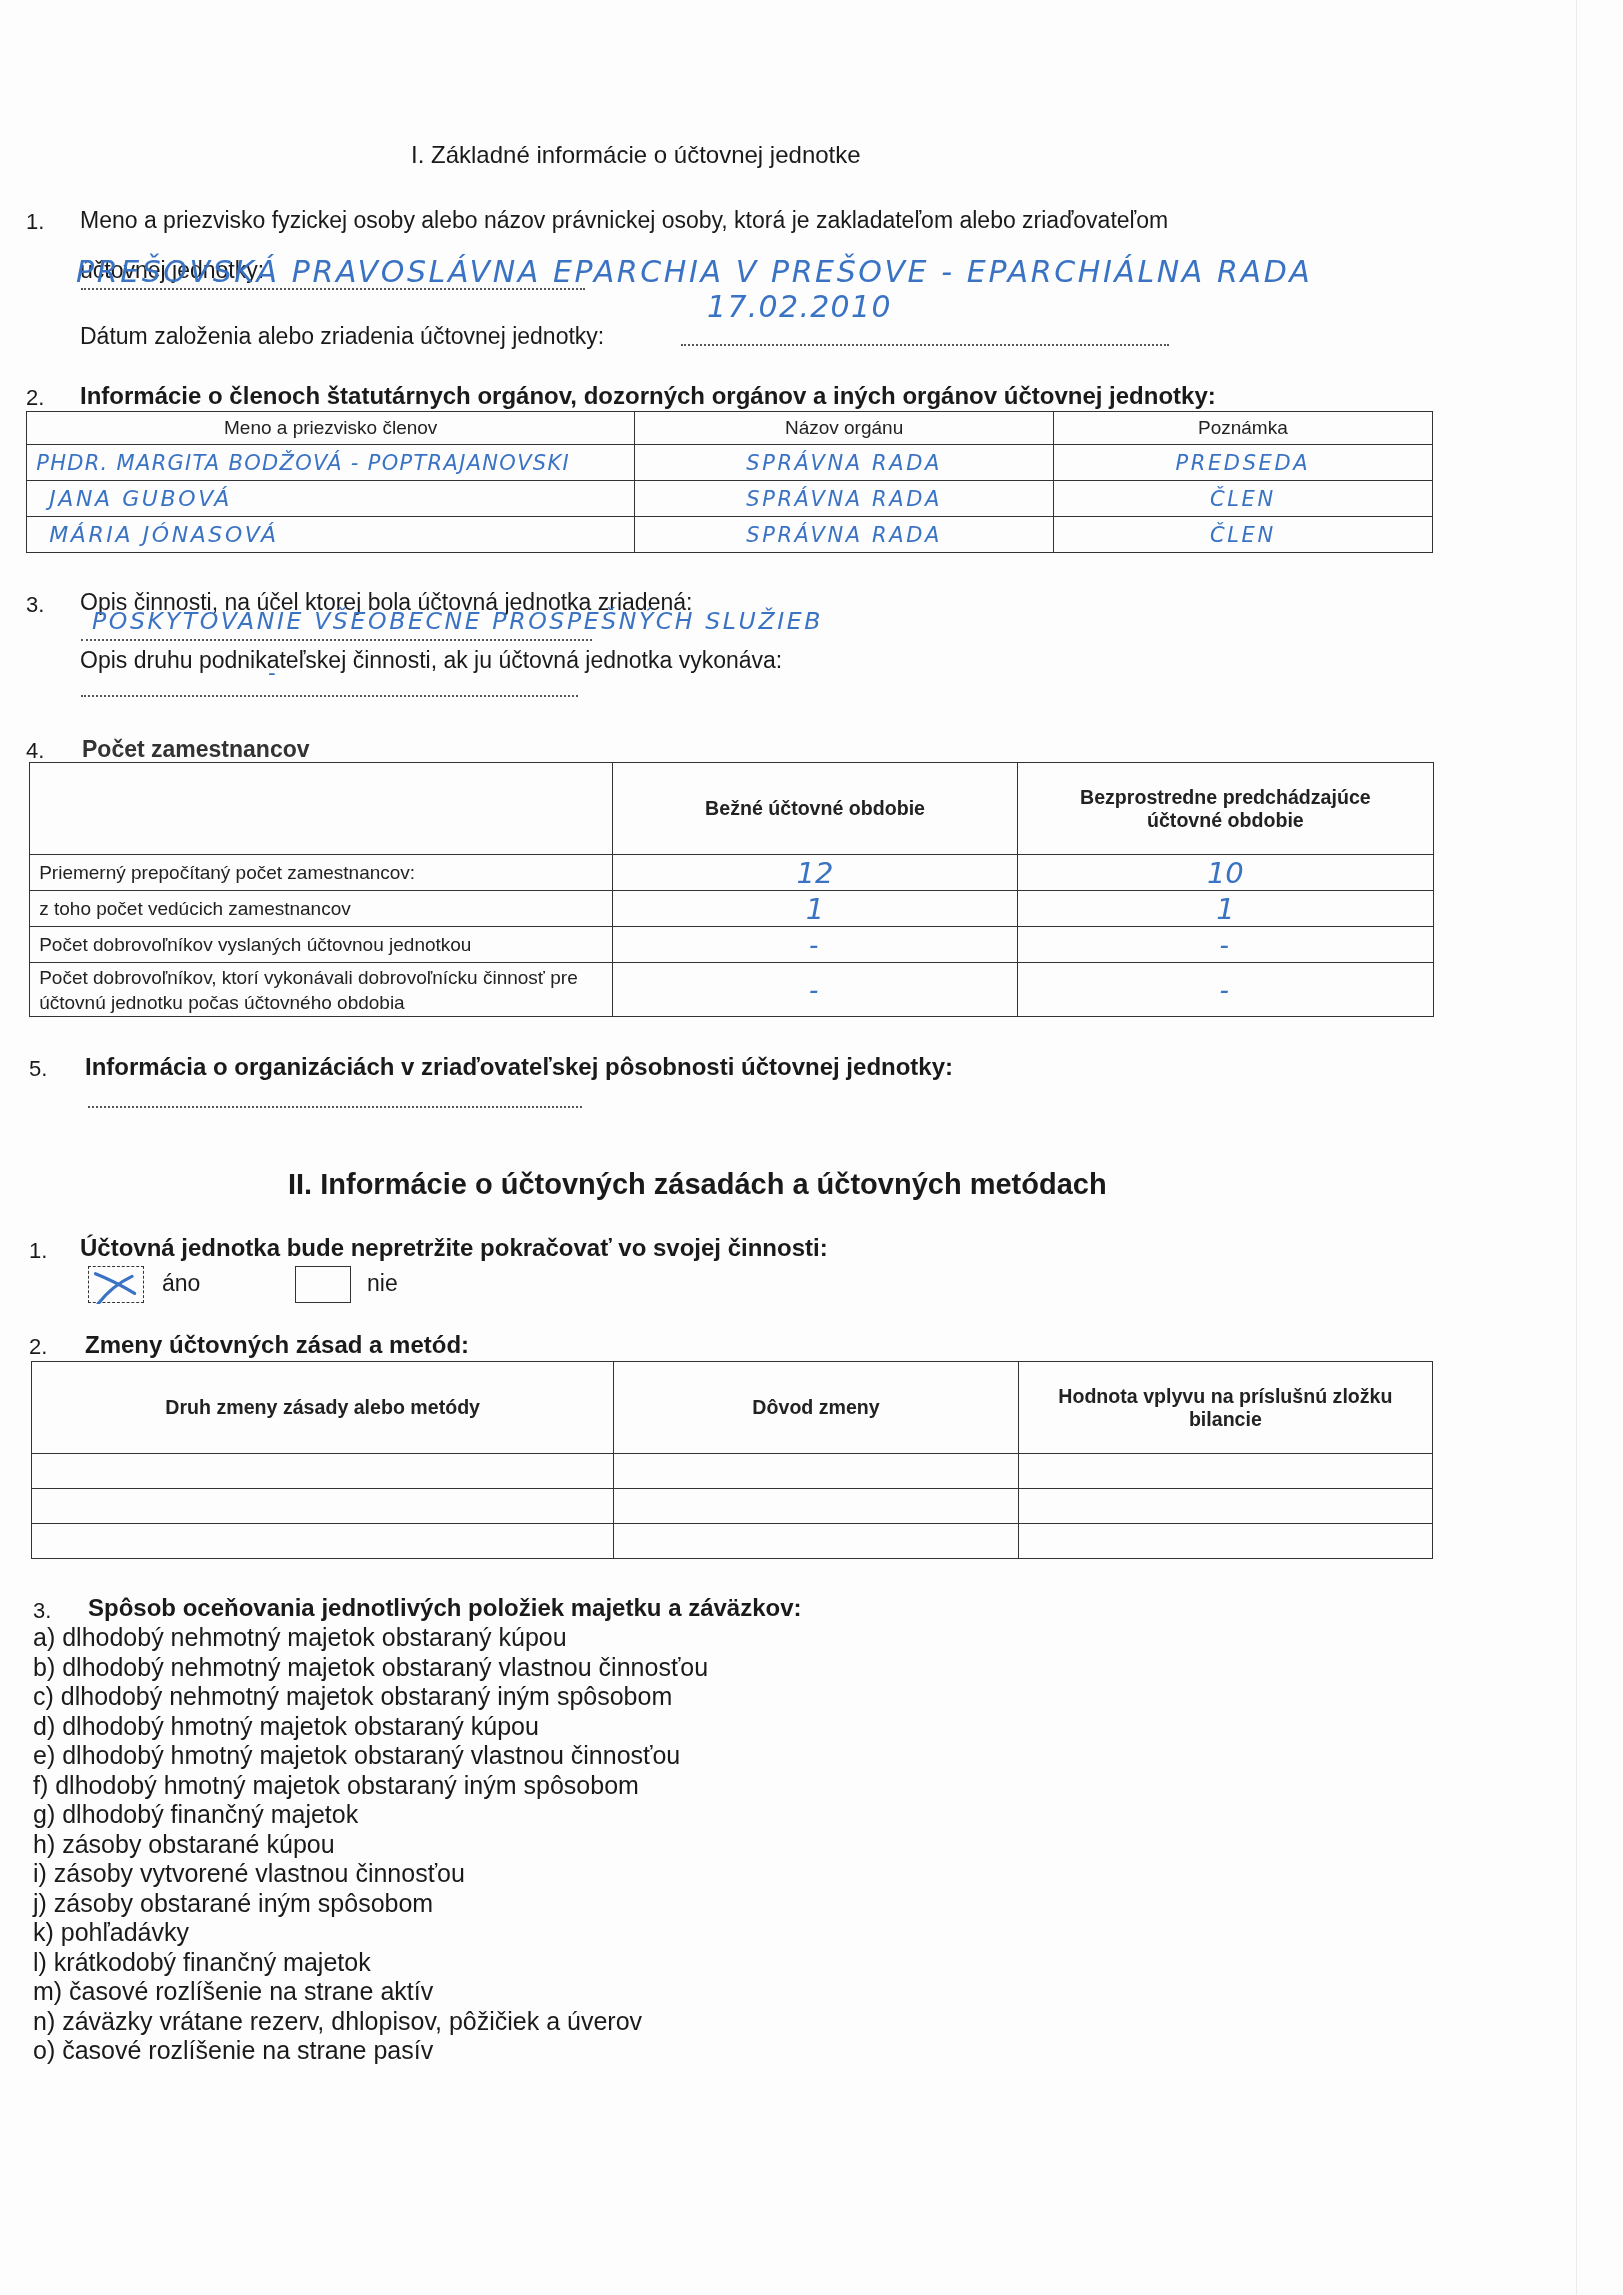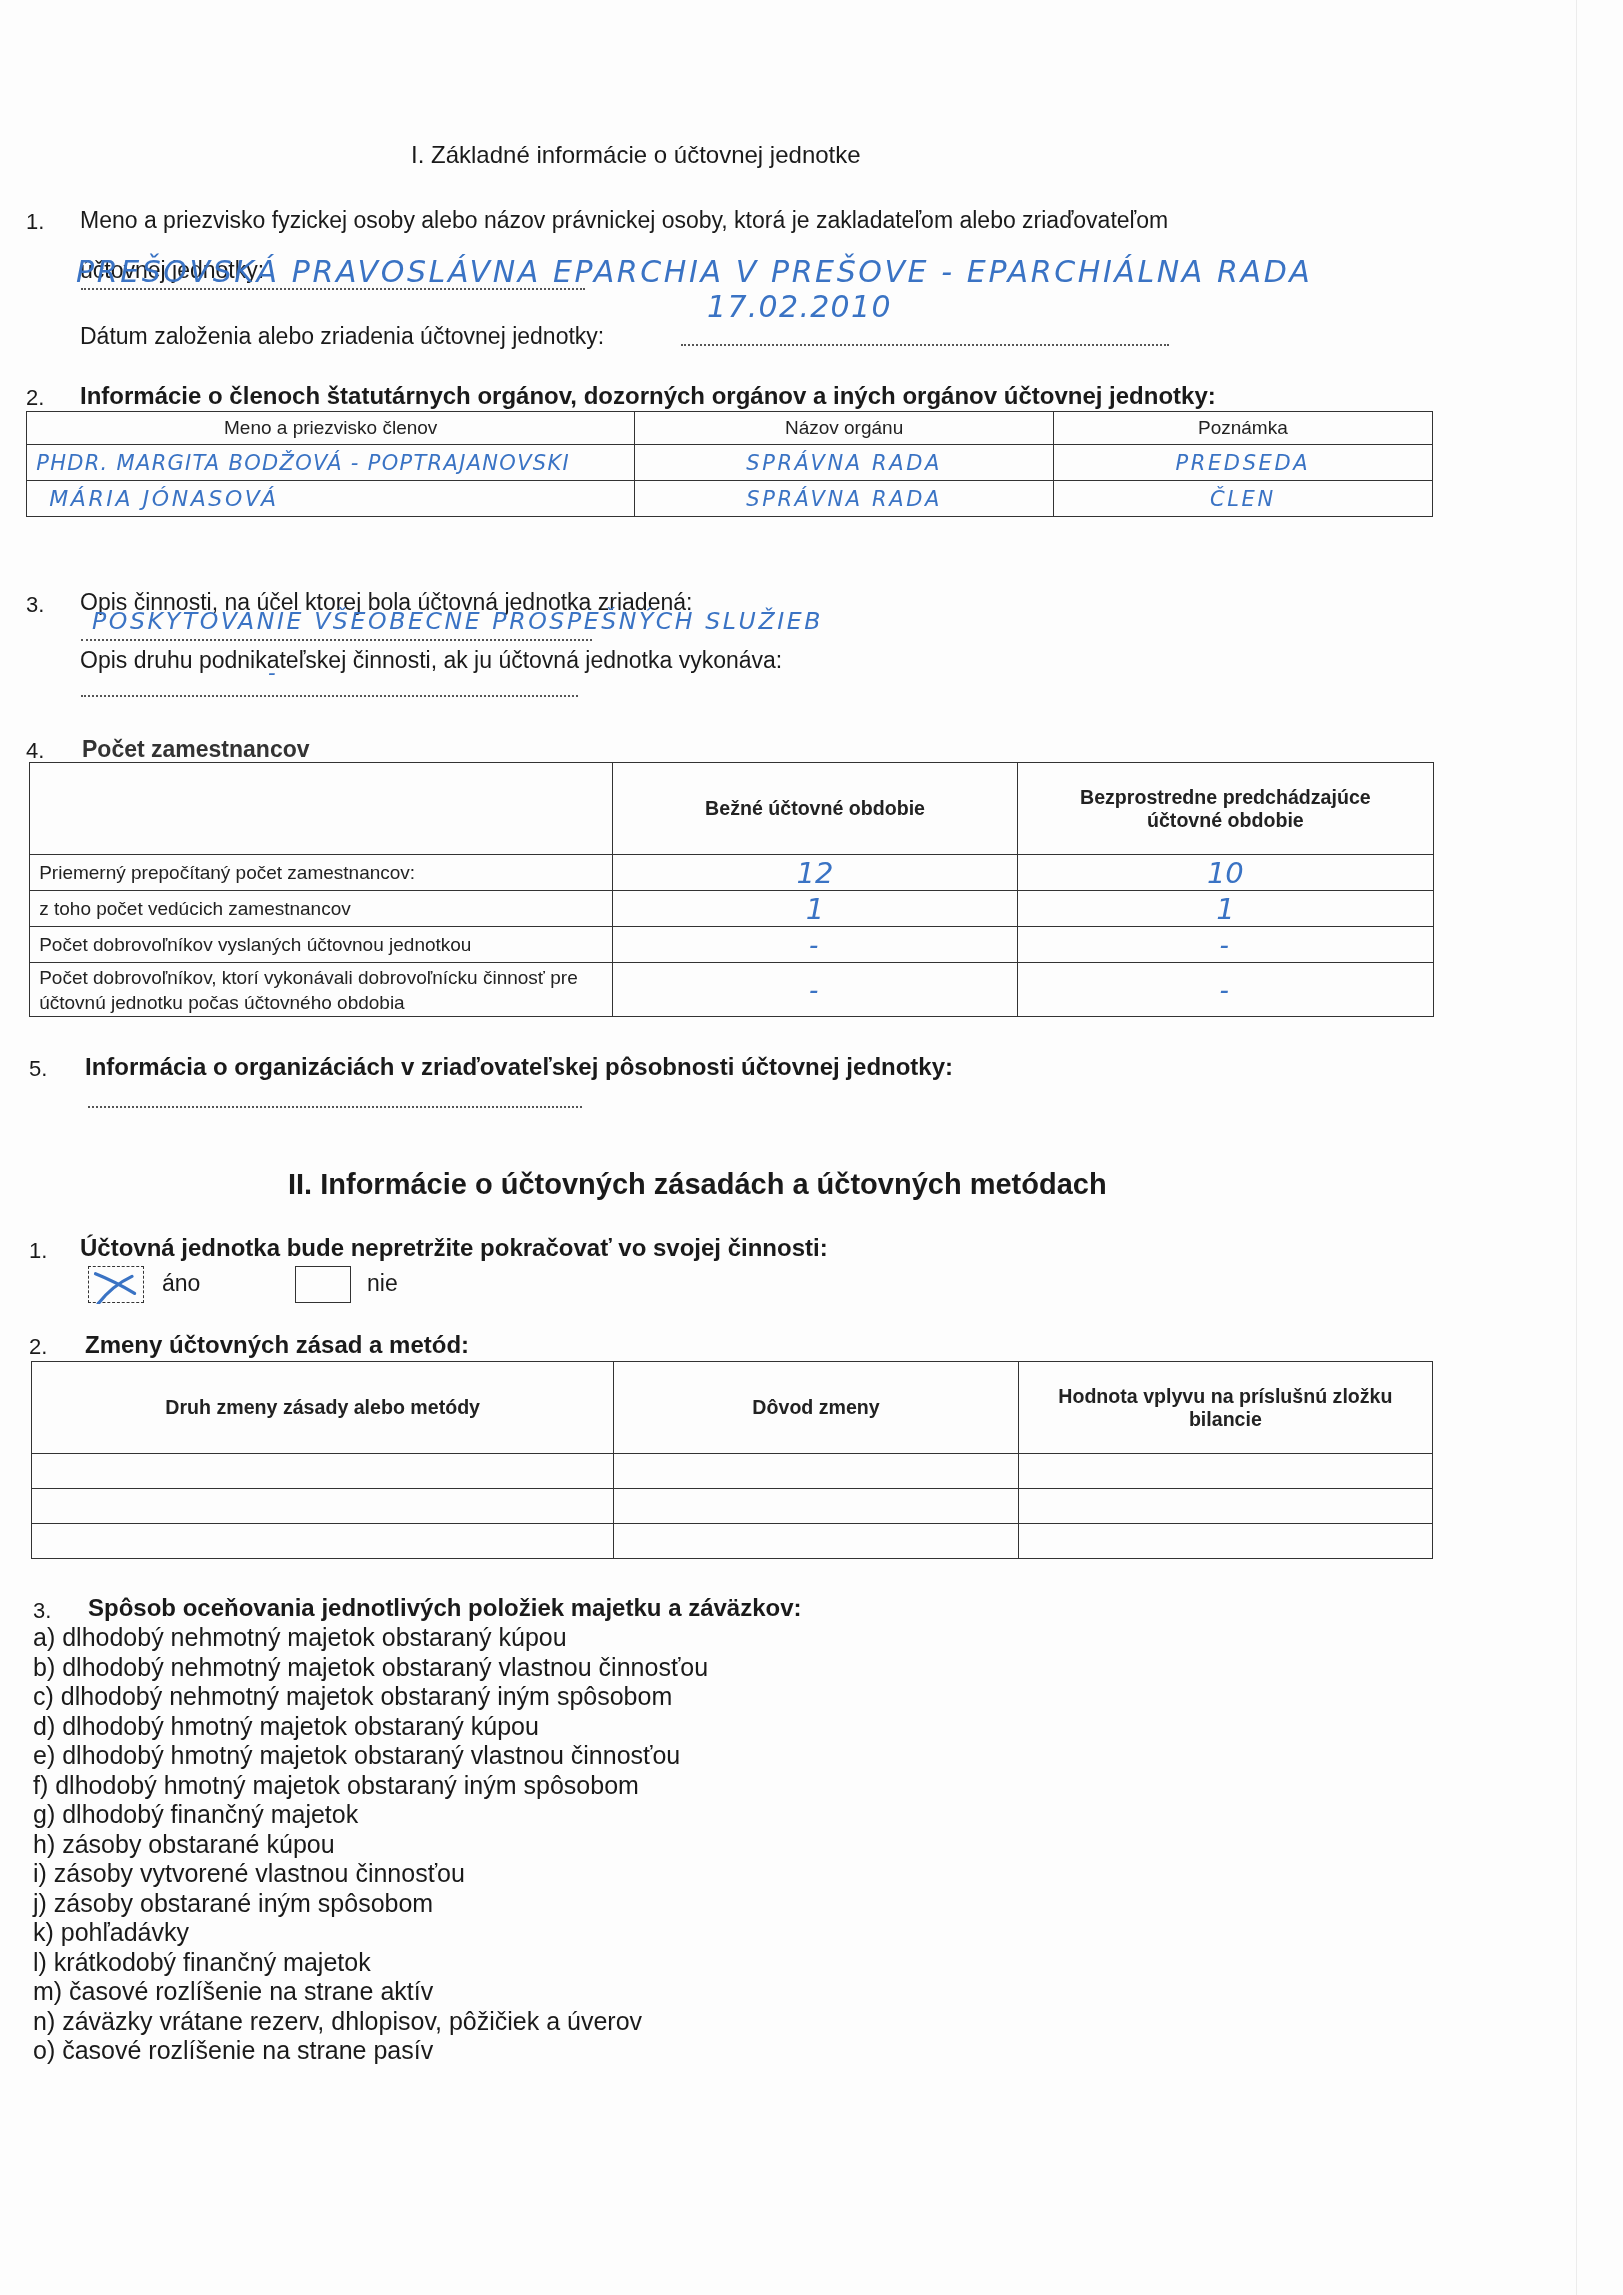--- a/index.html
+++ b/index.html
@@ -50,20 +50,25 @@
   <tbody>
       <tr style="height:33px;">
     <td class="head" style="width:589px;">Meno a priezvisko členov</td>
     <td class="head" style="width:399px;">Názov orgánu</td>
     <td class="head">Poznámka</td>
   </tr>
   <tr style="height:36px;">
     <td><span class="hand" style="font-size:21px; letter-spacing:1.3px;">PhDr. Margita Bodžová - Poptrajanovski</span></td>
     <td class="val"><span class="hand" style="font-size:21px;">Správna rada</span></td>
     <td class="val"><span class="hand" style="font-size:21px;">Predseda</span></td>
+  </tr>
+  <tr style="height:36px;">
+    <td><span class="hand" style="font-size:22px; padding-left:13px;">Jana Gubová</span></td>
+    <td class="val"><span class="hand" style="font-size:21px;">Správna rada</span></td>
+    <td class="val"><span class="hand" style="font-size:21px;">Člen</span></td>
   </tr>
   <tr style="height:36px;">
     <td><span class="hand" style="font-size:22px; padding-left:13px;">Mária Jónasová</span></td>
     <td class="val"><span class="hand" style="font-size:21px;">Správna rada</span></td>
     <td class="val"><span class="hand" style="font-size:21px;">Člen</span></td>
   </tr>
 </tbody>
   </table>
 
 <div class="abs num" style="left:26px; top:592px;">3.</div>

